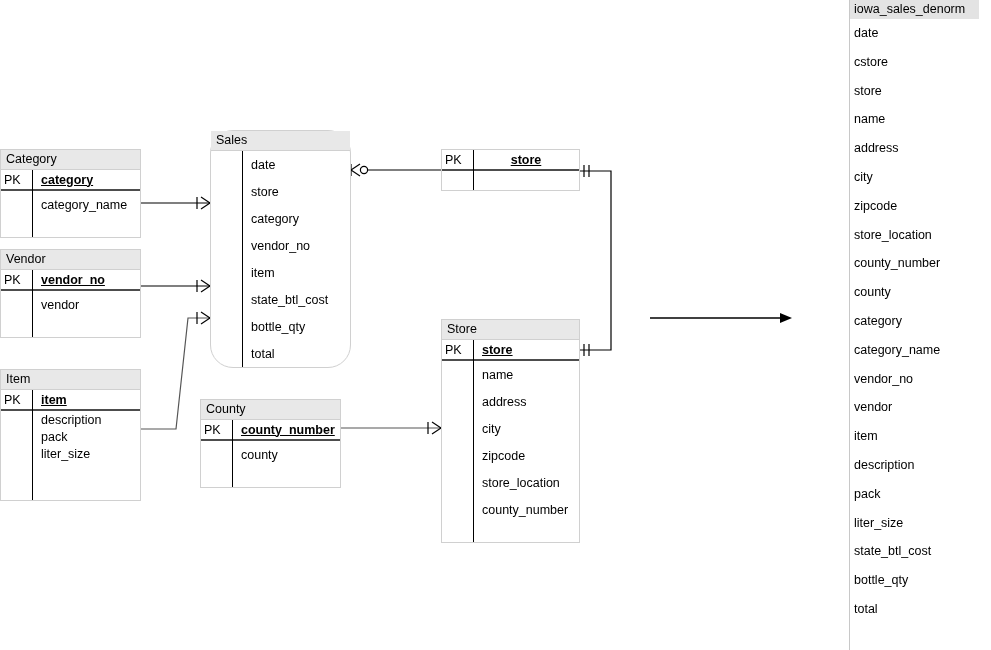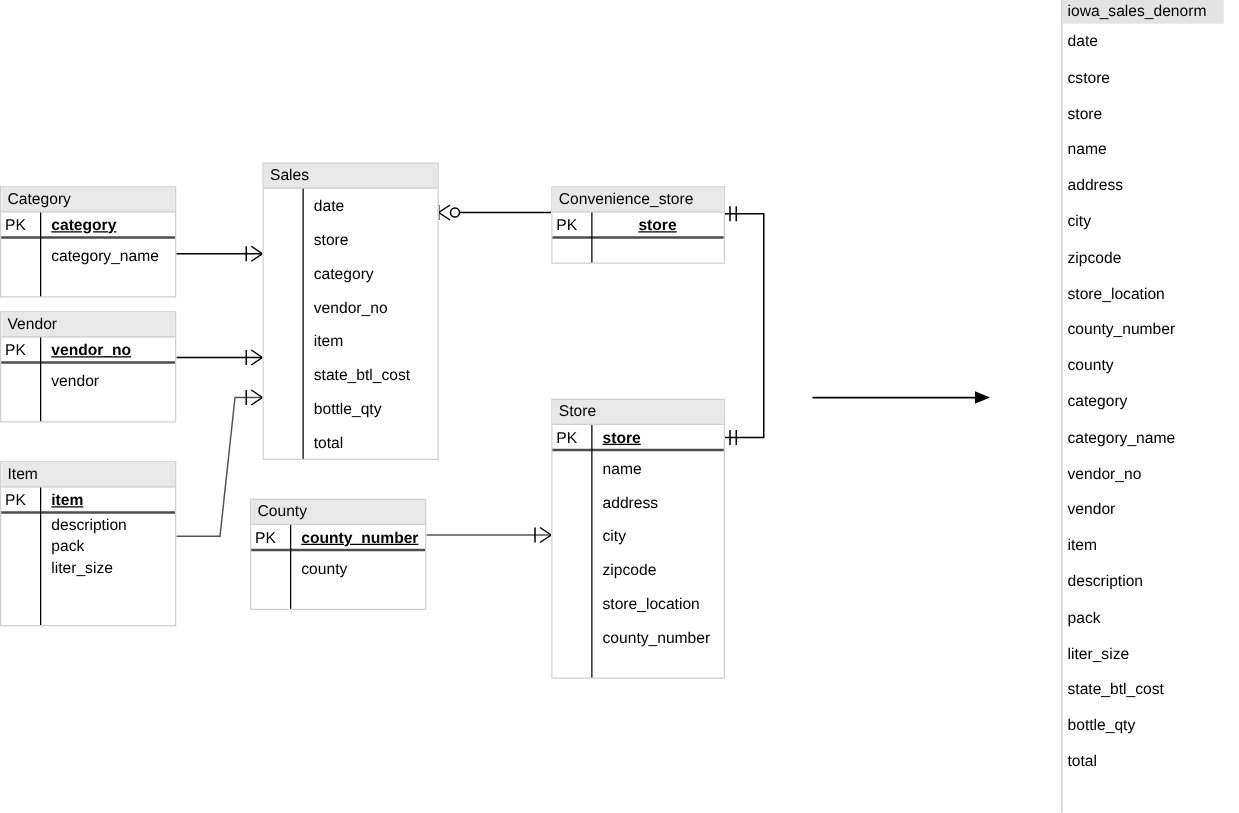--- a/index.html
+++ b/index.html
@@ -170,21 +170,21 @@
       </div>
       <div class="row blank">
         <span class="gut"></span>
       </div>
       <div class="row blank">
         <span class="gut"></span>
       </div>
     </div>
   </div>
 
-  <div class="entity" style="left:210px;top:130px;width:141px;">
+  <div class="entity" style="left:210px;top:130px;width:141px;border-radius:23px;">
     <div class="ent-title">Sales</div>
     <div class="ent-body">
       <div class="row attr">
         <span class="gut"></span>
         <span class="nm">date</span>
       </div>
       <div class="row attr">
         <span class="gut"></span>
         <span class="nm">store</span>
       </div>
@@ -226,21 +226,20 @@
         <span class="gut"></span>
         <span class="nm">county</span>
       </div>
       <div class="row blank">
         <span class="gut"></span>
       </div>
     </div>
   </div>
 
   <div class="entity" style="left:441px;top:149px;width:139px;">
-    <div class="ent-title">Convenience_store</div>
     <div class="ent-body">
       <div class="row pk center">
         <span class="gut">PK</span>
         <span class="nm">store</span>
       </div>
       <div class="row blank">
         <span class="gut"></span>
       </div>
     </div>
   </div>

